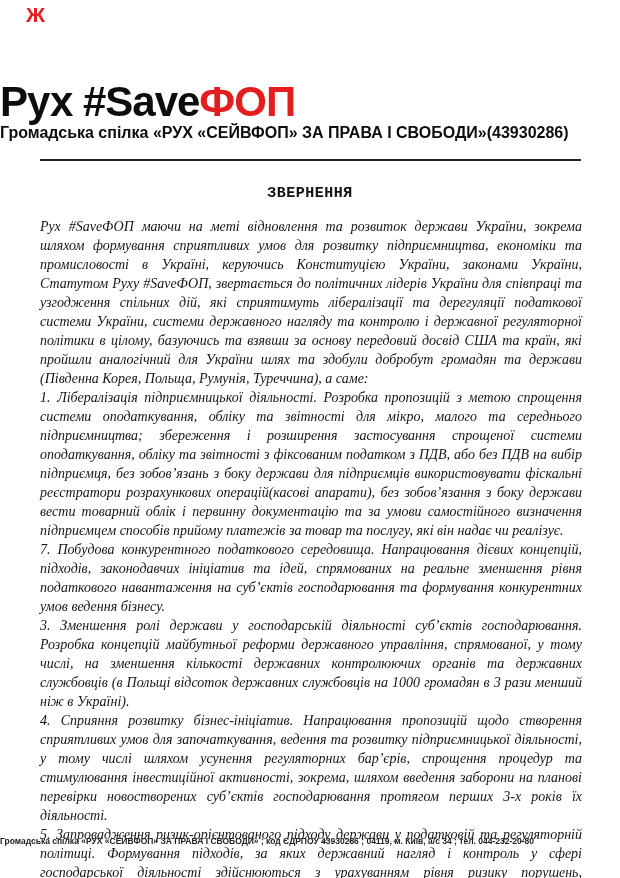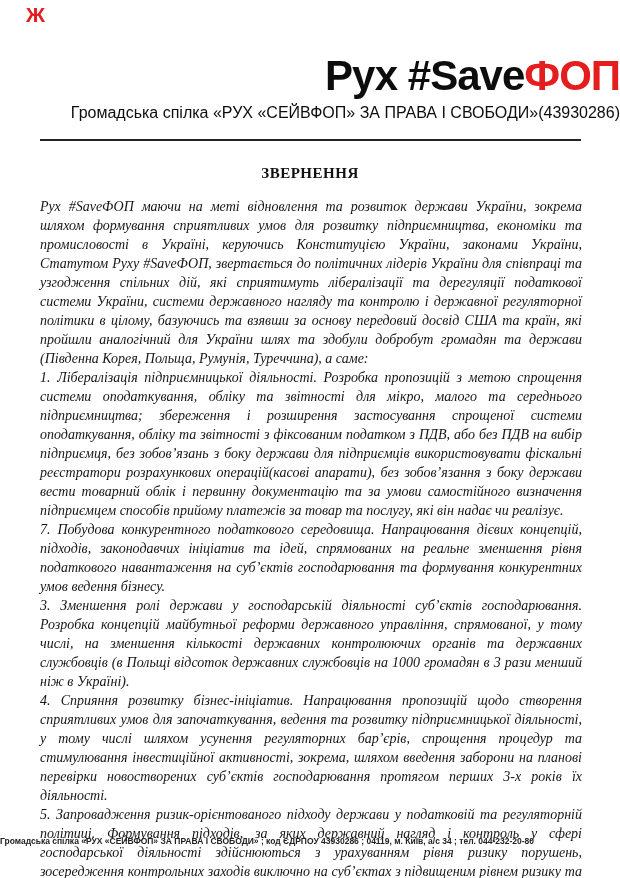--- a/index.html
+++ b/index.html
@@ -16,49 +16,49 @@
   .corner-mark {
     position: absolute;
     left: 26px;
     top: 4px;
     font-family: "Liberation Sans", sans-serif;
     font-weight: bold;
     font-size: 21px;
     line-height: 1;
     color: #e41e1f;
   }
-  .header { text-align: right; padding-top: 54px; }
+  .header { text-align: left; padding-top: 80px; }
   .doc-title {
     font-family: "Liberation Sans", sans-serif;
     font-weight: 700;
     font-size: 42px;
     line-height: 1.05;
     letter-spacing: -1px;
     color: #0d0d0d;
     white-space: nowrap;
   }
   .doc-title .red { color: #e41e1f; }
   .org-subtitle {
-    margin-top: 6px;
+    margin-top: 0;
     font-family: "Liberation Sans", sans-serif;
-    font-weight: 400;
+    font-weight: 700;
     font-size: 16px;
     color: #0d0d0d;
     white-space: nowrap;
   }
   .header-divider {
     margin: 17px 39px 0 40px;
     border: none;
     border-top: 2px solid #222222;
     height: 0;
   }
   .appeal-heading {
     margin-top: 24px;
     text-align: center;
-    font-family: Liberation Serif, serif;
+    font-family: Liberation Mono, monospace;
     font-weight: bold;
     font-size: 15px;
     letter-spacing: 0.5px;
     color: #111111;
   }
   .body-text {
     margin: 15px 38px 0 40px;
     font-size: 14px;
     line-height: 19px;
     text-align: justify;

